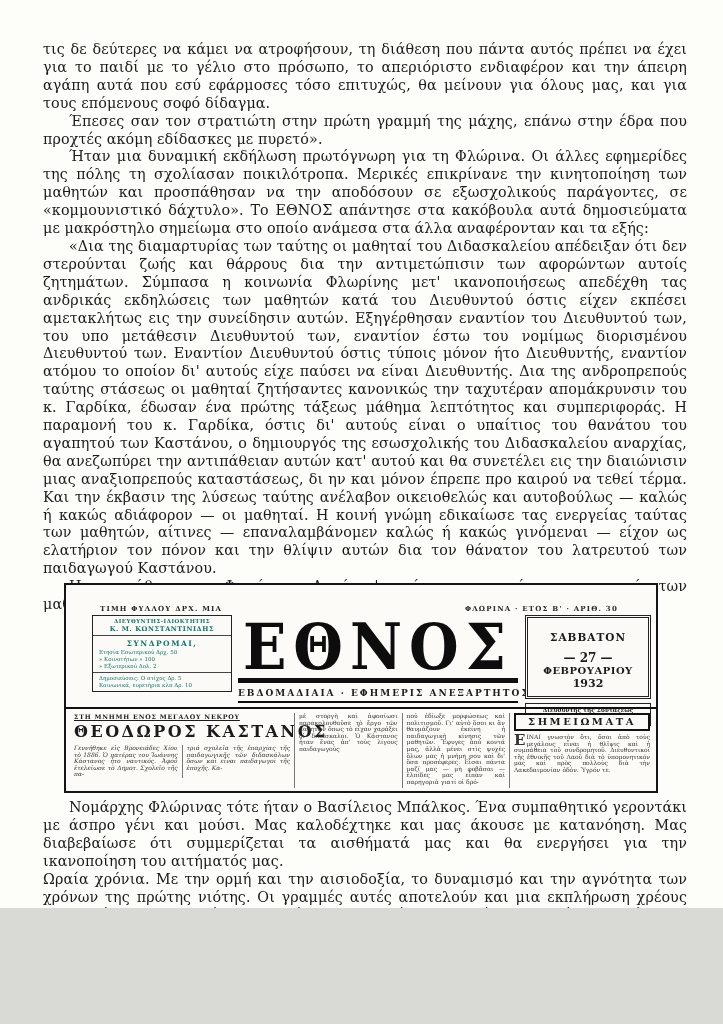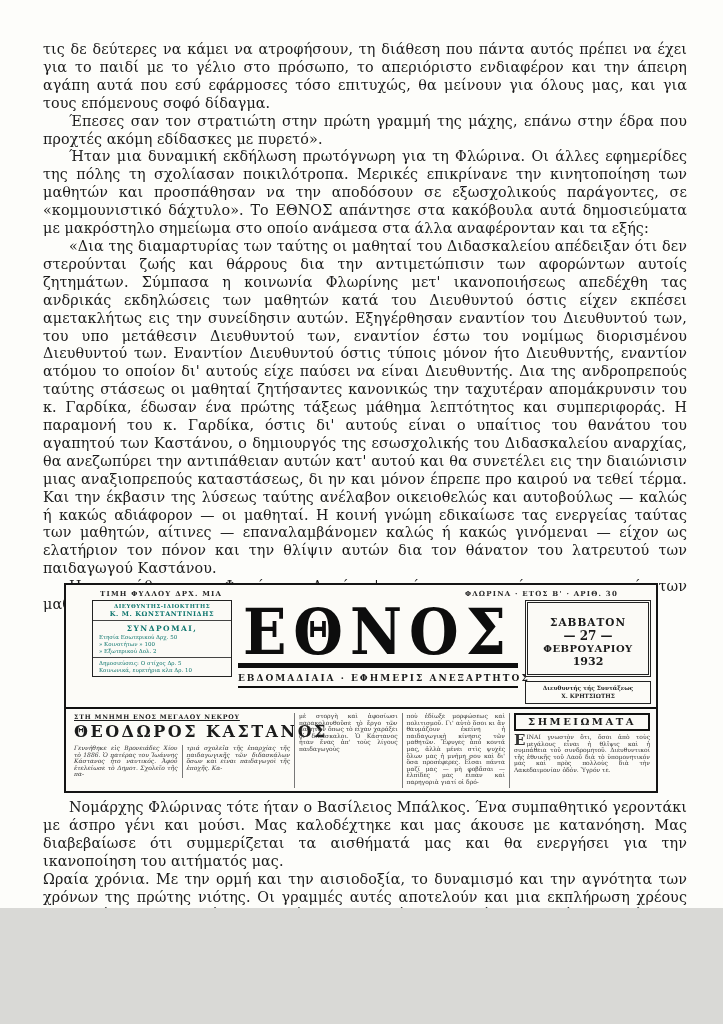--- a/index.html
+++ b/index.html
@@ -15,21 +15,21 @@
   .bottomcol { position:absolute; left:43px; top:799px; width:644px; }
   .pageno { position:absolute; top:951px; left:0; width:723px; text-align:left; font-weight:bold; font-size:15px; }
 
   
   .clip {
     position:absolute; left:64px; top:583px; width:594px; height:210px;
     border:2px solid #151515; background:#fcfbf7; box-sizing:border-box;
   }
   .clip-topbar {
     display:flex; justify-content:space-between; align-items:center;
-    padding:4px 38px 1px 34px; font-size:7px; font-weight:bold; letter-spacing:1.2px; color:#2a2a2a;
+    padding:19px 38px 1px 34px; font-size:7px; font-weight:bold; letter-spacing:1.2px; color:#2a2a2a;
   }
   .clip-mast { position:relative; height:102px; }
   .mast-left {
     position:absolute; left:26px; top:1px; width:140px; border:1px solid #222;
     text-align:center; color:#0f766e; box-sizing:border-box; background:#fbfaf6;
   }
   .mast-left .sec { border-bottom:1px solid #444; padding:2px 2px; }
   .mast-left .sec:last-child { border-bottom:none; }
   .m-label { font-size:5.5px; font-weight:bold; letter-spacing:0.5px; }
   .m-name  { font-size:6.5px; font-weight:bold; letter-spacing:0.6px; margin-top:1px; }
@@ -41,21 +41,21 @@
     transform:scaleY(1.12); transform-origin:top center; white-space:nowrap; color:#0d0d0d;
   }
   .fatbar { height:5px; background:#0f0f0f; margin:6px 4px 0; }
   .subtitle {
     margin:3px 4px 0; border-bottom:2px solid #0f0f0f; padding:2px 0 3px;
     font-size:9px; font-weight:bold; letter-spacing:2px; color:#1d1d1d; white-space:nowrap;
   }
   .mast-right { position:absolute; right:5px; top:1px; width:126px; box-sizing:border-box; }
   .datebox { border:3px double #222; text-align:center; padding:13px 2px 6px; background:#fbfaf6; }
   .d-dn { font-size:10.5px; font-weight:bold; letter-spacing:1px; }
-  .d-dd { font-size:12px; font-weight:bold; margin-top:1px; }
+  .d-dd { font-size:12px; font-weight:bold; margin-top:8px; }
   .d-mo { font-size:10px; font-weight:bold; letter-spacing:0.5px; }
   .d-yr { font-size:11px; font-weight:bold; margin-top:1px; }
   .editorbox { border:1px solid #222; margin-top:4px; text-align:center; font-size:5.8px; line-height:7.5px; padding:3px 1px; font-weight:bold; color:#222; }
 
   .clip-article {
     position:absolute; left:0; right:0; bottom:0; top:122px; border-top:2px solid #101010;
     display:flex; gap:4px; padding:4px 6px 3px 8px; box-sizing:border-box; overflow:hidden;
   }
   .art-left { width:216px; flex:none; }
   .kicker { font-size:6.3px; font-weight:bold; letter-spacing:0.8px; text-decoration:underline; white-space:nowrap; }

